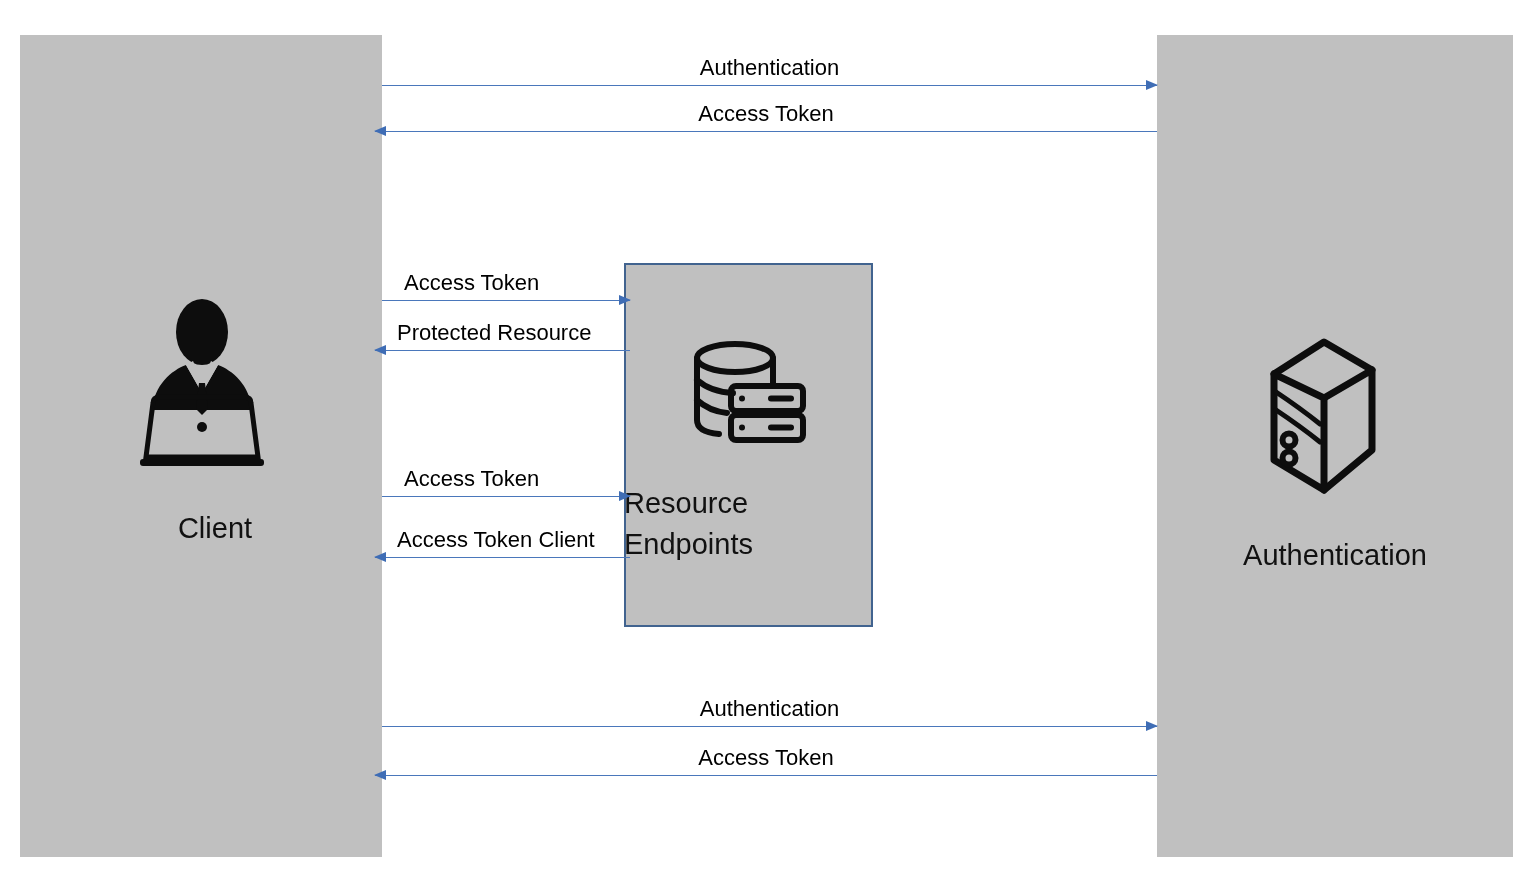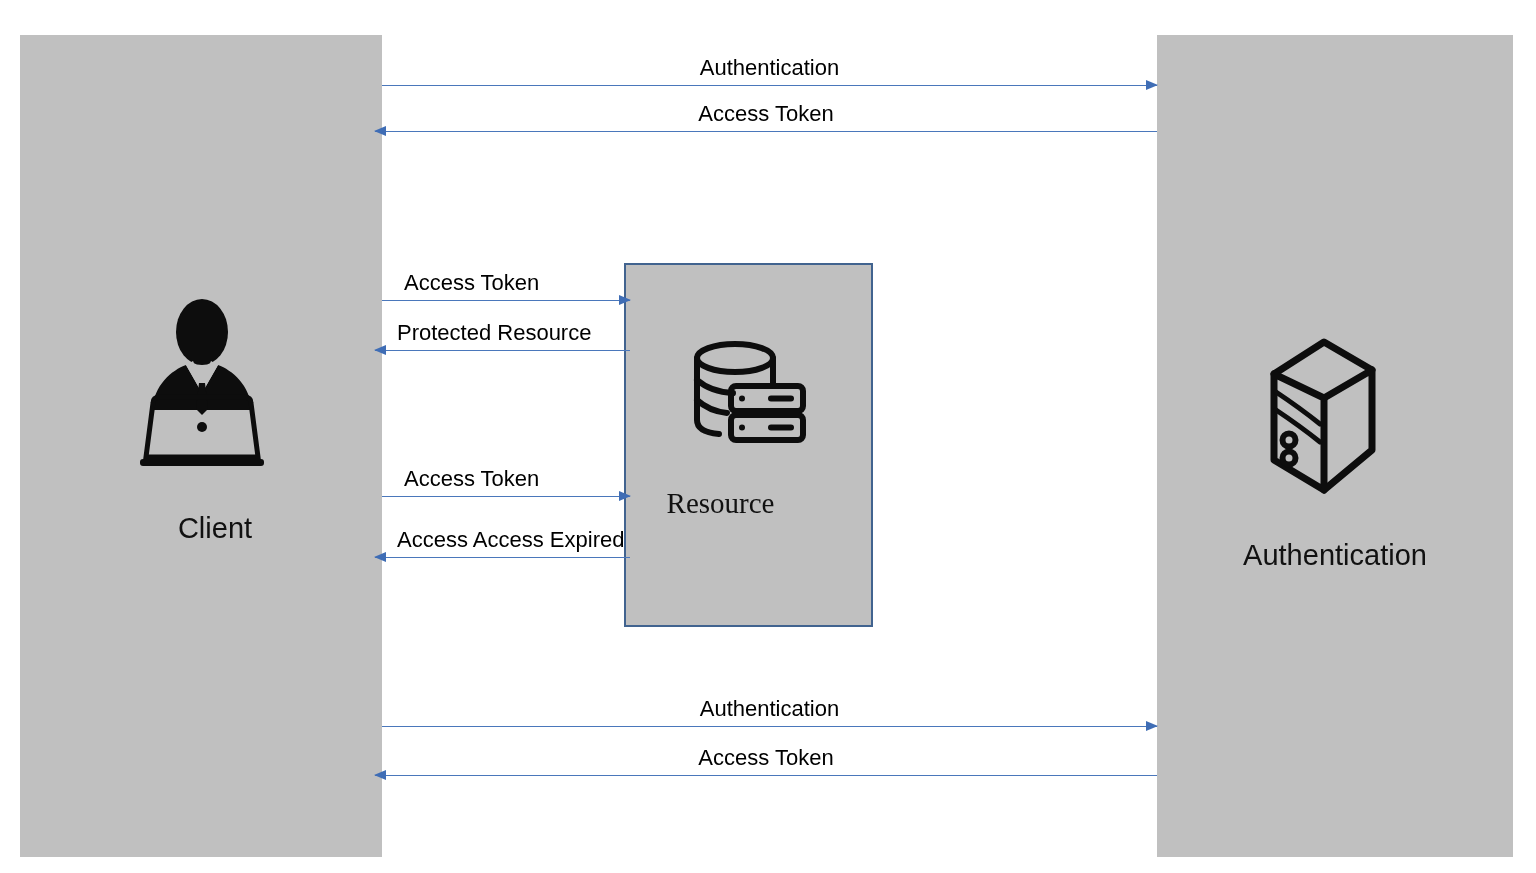--- a/index.html
+++ b/index.html
@@ -86,28 +86,28 @@
   }
   #resource-icon {
     position: absolute;
     left: 689px;
     top: 338px;
     width: 120px;
     height: 112px;
   }
   #resource-label {
     position: absolute;
-    left: 596px;
+    left: 624px;
     top: 483px;
     width: 249px;
-    text-align: center;
+    text-align: left;
     color: #111111;
     font-size: 29px;
     line-height: 41px;
-    font-family: Liberation Serif, serif;
+    font-family: Liberation Sans, sans-serif;
   }
 
   
   .msg {
     position: absolute;
     height: 0;
   }
   .msg-line {
     position: absolute;
     left: 0;
@@ -228,20 +228,21 @@
     <circle cx="53" cy="60.5" r="3" fill="#0d0d0d"></circle>
     <rect x="79" y="57.5" width="26" height="6" rx="3" fill="#0d0d0d"></rect>
 
     <rect x="42" y="77" width="72" height="25" rx="5" fill="none" stroke="#0d0d0d" stroke-width="6"></rect>
     <circle cx="53" cy="89.5" r="3" fill="#0d0d0d"></circle>
     <rect x="79" y="86.5" width="26" height="6" rx="3" fill="#0d0d0d"></rect>
   </svg>
 
   <div id="resource-label">
     <div>Resource</div>
+    <div>Endpoints</div>
   </div>
 
   <div id="msg-auth-1" class="msg">
     <div class="msg-line"></div>
     <div class="msg-head right"></div>
     <div class="msg-label center">Authentication</div>
   </div>
 
   <div id="msg-token-1" class="msg">
     <div class="msg-line"></div>
@@ -263,21 +264,21 @@
 
   <div id="msg-token-req-2" class="msg">
     <div class="msg-line"></div>
     <div class="msg-head right"></div>
     <div class="msg-label lead">Access Token</div>
   </div>
 
   <div id="msg-expired" class="msg">
     <div class="msg-line"></div>
     <div class="msg-head left"></div>
-    <div class="msg-label lead">Access Access Expired</div>
+    <div class="msg-label lead">Access Token Client</div>
   </div>
 
   <div id="msg-auth-2" class="msg">
     <div class="msg-line"></div>
     <div class="msg-head right"></div>
     <div class="msg-label center">Authentication</div>
   </div>
 
   <div id="msg-token-2" class="msg">
     <div class="msg-line"></div>

